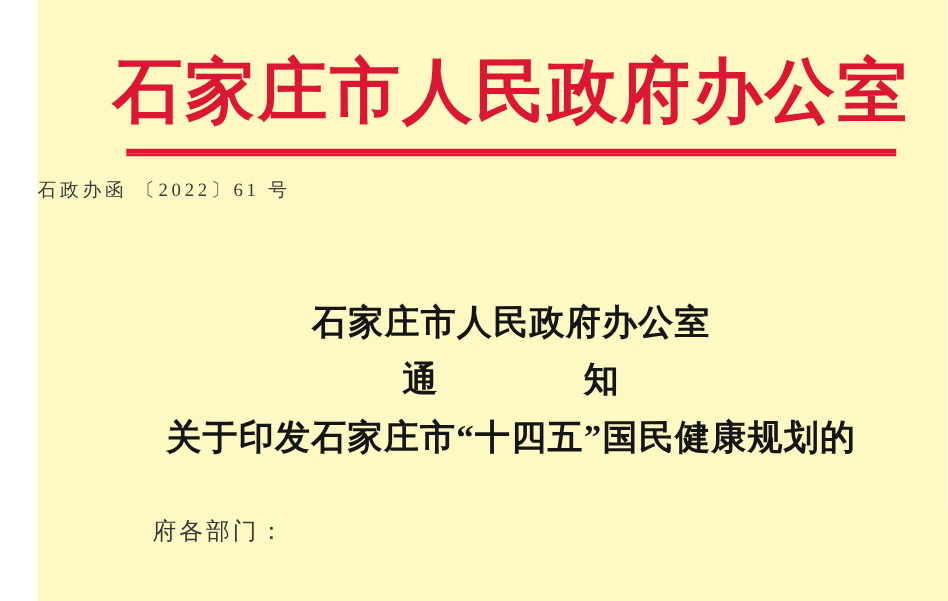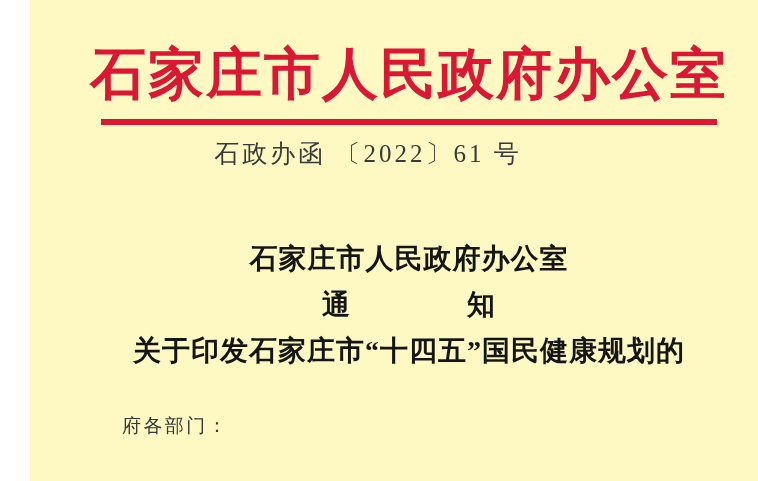--- a/index.html
+++ b/index.html
@@ -39,23 +39,23 @@
     border-top: 4px solid var(--header-red, #dc1733);
     border-bottom: 2px solid var(--header-red, #dc1733);
   }
 
   
   .doc-number {
     position: absolute;
     top: 140px;
     left: 0;
     right: 82px;
-    text-align: center;
+    text-align: left;
     color: var(--doc-number-color, #3a3a3a);
-    font-size: 25px;
+    font-size: 15px;
     letter-spacing: 3px;
     line-height: 27px;
     white-space: nowrap;
   }
 
   
   .doc-title {
     position: absolute;
     top: 236px;
     left: 0;

